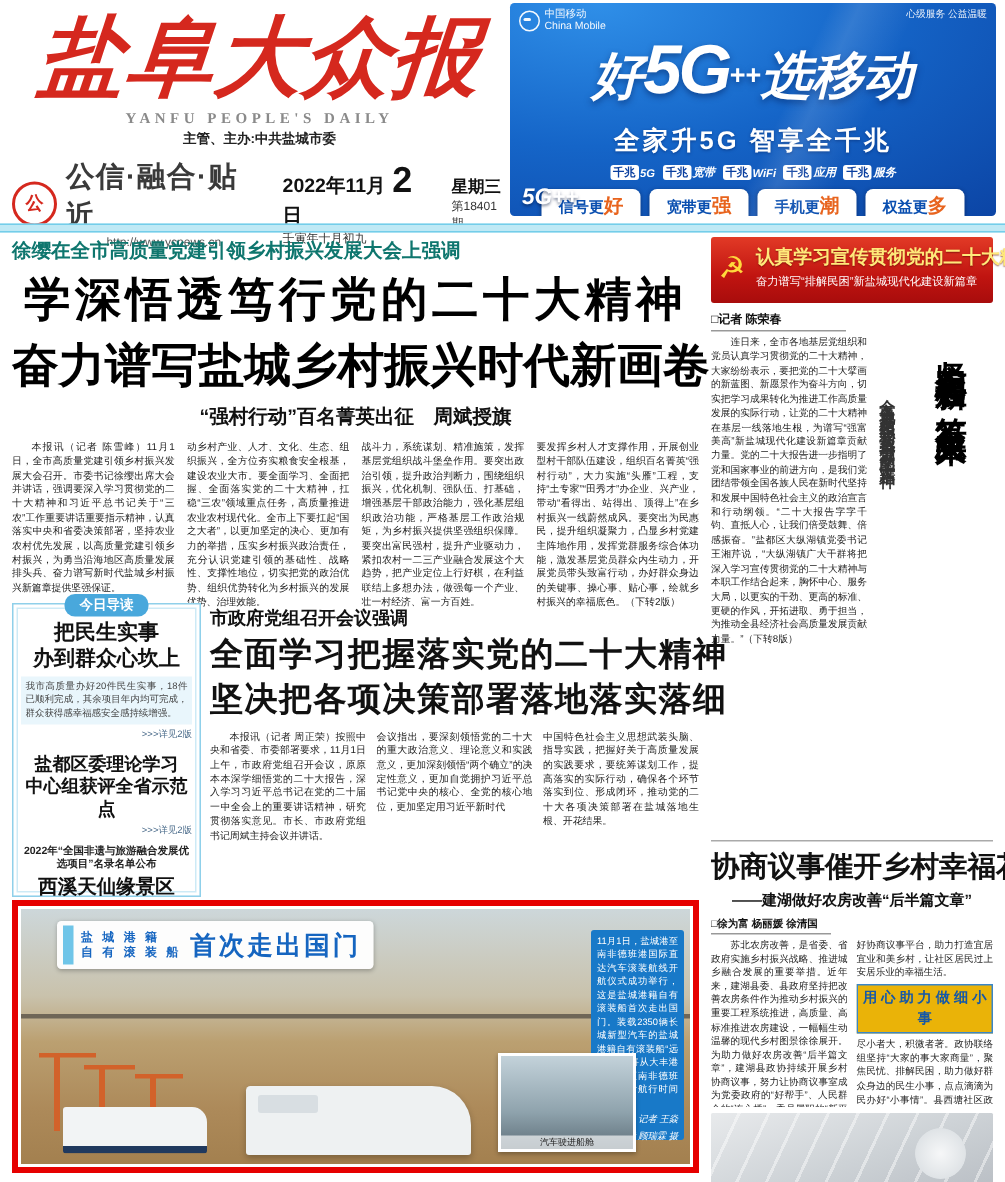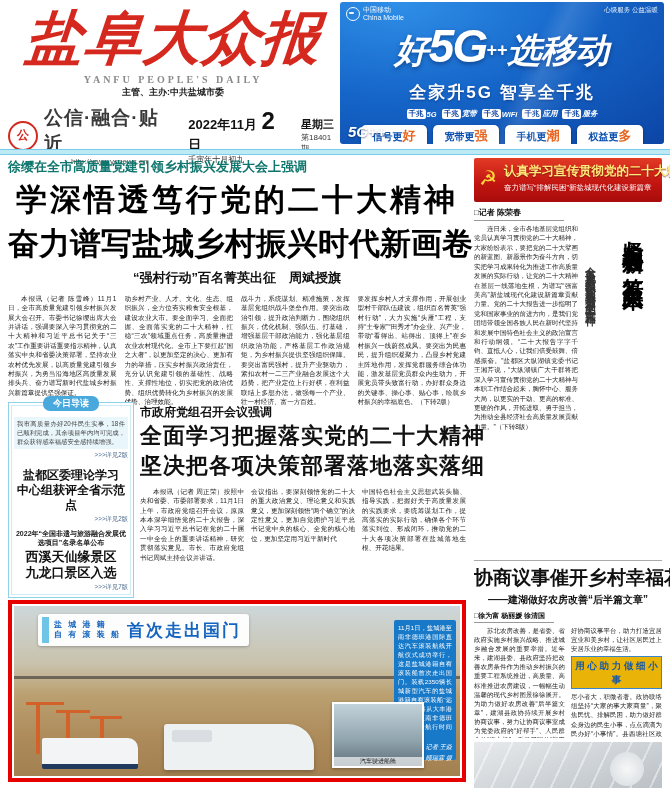--- a/index.html
+++ b/index.html
@@ -245,20 +245,23 @@
       <div class="colx indent">本报讯（记者 陈雪峰）11月1日，全市高质量党建引领乡村振兴发展大会召开。市委书记徐缨出席大会并讲话，强调要深入学习贯彻党的二十大精神和习近平总书记关于“三农”工作重要讲话重要指示精神，认真落实中央和省委决策部署，坚持农业农村优先发展，以高质量党建引领乡村振兴，为勇当沿海地区高质量发展排头兵、奋力谱写新时代盐城乡村振兴新篇章提供坚强保证。</div>
       <div class="colx">动乡村产业、人才、文化、生态、组织振兴，全方位夯实粮食安全根基，建设农业大市。要全面学习、全面把握、全面落实党的二十大精神，扛稳“三农”领域重点任务，高质量推进农业农村现代化。全市上下要扛起“国之大者”，以更加坚定的决心、更加有力的举措，压实乡村振兴政治责任，充分认识党建引领的基础性、战略性、支撑性地位，切实把党的政治优势、组织优势转化为乡村振兴的发展优势、治理效能。</div>
       <div class="colx">战斗力，系统谋划、精准施策，发挥基层党组织战斗堡垒作用。要突出政治引领，提升政治判断力，围绕组织振兴，优化机制、强队伍、打基础，增强基层干部政治能力，强化基层组织政治功能，严格基层工作政治规矩，为乡村振兴提供坚强组织保障。要突出富民强村，提升产业驱动力，紧扣农村一二三产业融合发展这个大趋势，把产业定位上行好棋，在利益联结上多想办法，做强每一个产业、壮一村经济、富一方百姓。</div>
       <div class="colx">要发挥乡村人才支撑作用，开展创业型村干部队伍建设，组织百名菁英“强村行动”，大力实施“头雁”工程，支持“土专家”“田秀才”办企业、兴产业，带动“看得出、站得出、顶得上”在乡村振兴一线蔚然成风。要突出为民惠民，提升组织凝聚力，凸显乡村党建主阵地作用，发挥党群服务综合体功能，激发基层党员群众内生动力，开展党员带头致富行动，办好群众身边的关键事、操心事、贴心事，绘就乡村振兴的幸福底色。（下转2版）</div>
     </div>
   </div>
 
   <div class="sidebar">
     <div class="sb-tab">今日导读</div>
     <div class="sb-inner">
+      <div class="sb-t1">
+        <span>把民生实事</span><br><span>办到群众心坎上</span>
+      </div>
       <div class="sb-sum">我市高质量办好20件民生实事，18件已顺利完成，其余项目年内均可完成，群众获得感幸福感安全感持续增强。</div>
       <div class="sb-ref">&gt;&gt;&gt;详见2版</div>
       <div class="sb-t2">
         <span>盐都区委理论学习</span><br><span>中心组获评全省示范点</span>
       </div>
       <div class="sb-ref">&gt;&gt;&gt;详见2版</div>
       <div class="sb-kick">2022年“全国非遗与旅游融合发展优选项目”名录名单公布</div>
       <div class="sb-t3">
         <span>西溪天仙缘景区</span><br><span>九龙口景区入选</span>
       </div>

